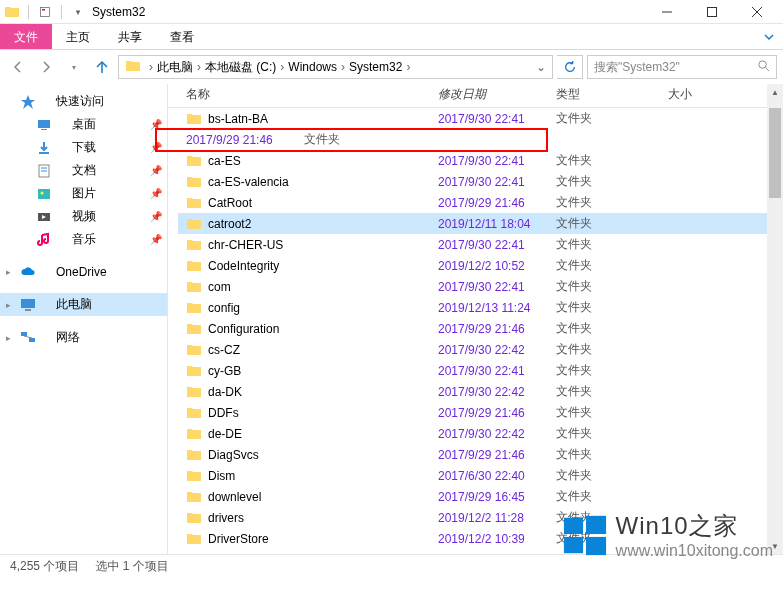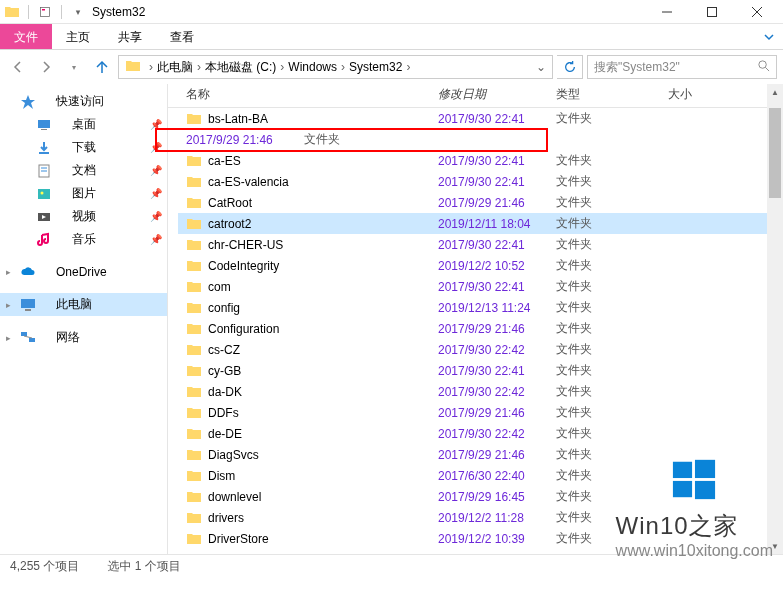--- a/index.html
+++ b/index.html
@@ -53,23 +53,23 @@
 .row { display: flex; align-items: center; height: 21px; padding: 0; cursor: pointer; }
 .row.selected { background: #cce8ff; }
 .row .cell { padding: 0 8px; white-space: nowrap; overflow: hidden; }
 .row .folder-ico { width: 16px; height: 14px; margin-right: 6px; flex-shrink: 0; }
 .row .name-cell { width: 252px; display: flex; align-items: center; }
 .row .date-cell { width: 118px; color: #6d28d9; }
 .row .type-cell { width: 112px; color: #555; }
 
 .highlight-box { position: absolute; border: 2px solid #ff0000; left: 155px; top: 128px; width: 393px; height: 24px; pointer-events: none; z-index: 10; }
 
-.statusbar { height: 24px; border-top: 1px solid #e5e5e5; display: flex; align-items: center; font-size: 12px; color: #555; padding: 8px 10px; gap: 28px; }
-
-.watermark { position: absolute; right: 10px; bottom: 30px; text-align: right; z-index: 20; display: flex; align-items: center; gap: 8px; flex-direction: column; }
+.statusbar { height: 24px; border-top: 1px solid #e5e5e5; display: flex; align-items: center; font-size: 12px; color: #555; padding: 8px 10px; gap: 16px; }
+
+.watermark { position: absolute; right: 10px; bottom: 30px; text-align: right; z-index: 20; display: flex; align-items: center; gap: 8px; }
 .watermark .logo { width: 46px; height: 46px; }
 .watermark .txt { text-align: left; }
 .watermark .main-txt { font-size: 24px; font-weight: 500; color: #3a3a3a; letter-spacing: 1px; }
 .watermark .sub-txt { font-size: 16px; color: #888; }
 
 svg.folder { fill: #ffd86b; }
 svg.arrow { stroke: currentColor; fill: none; }
 
 .scrollbar { position: absolute; right: 0; top: 0; bottom: 0; width: 16px; background: #f0f0f0; }
 .scrollbar .thumb { position: absolute; left: 2px; right: 2px; top: 24px; height: 90px; background: #c0c0c0; }

